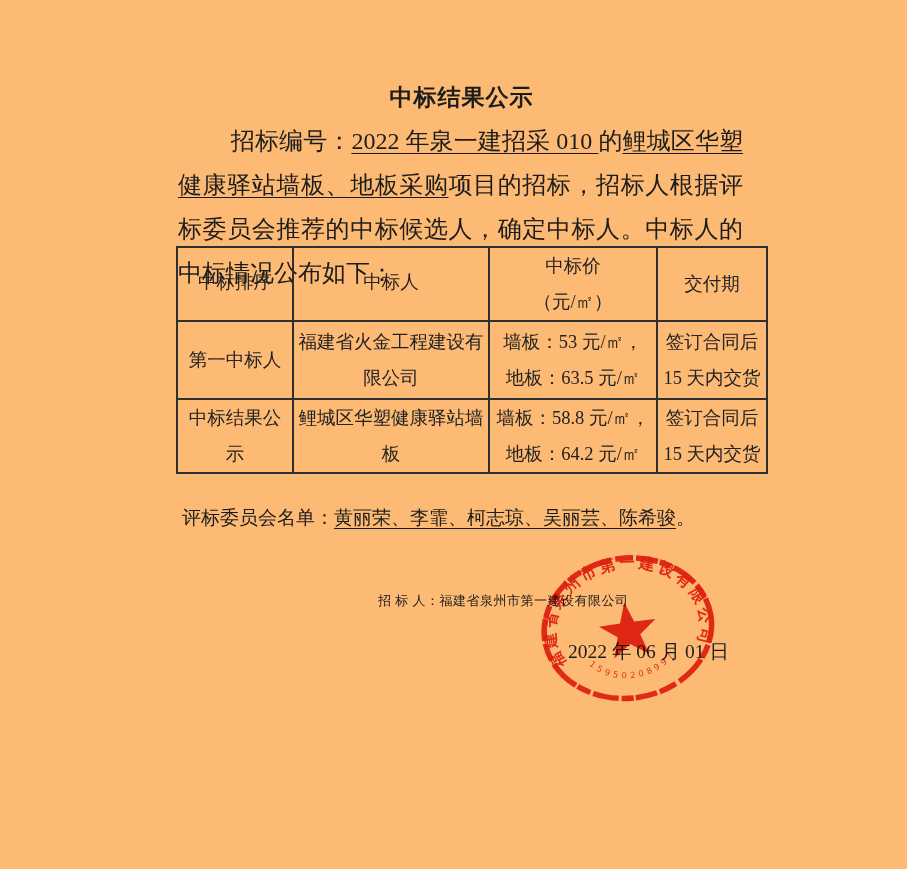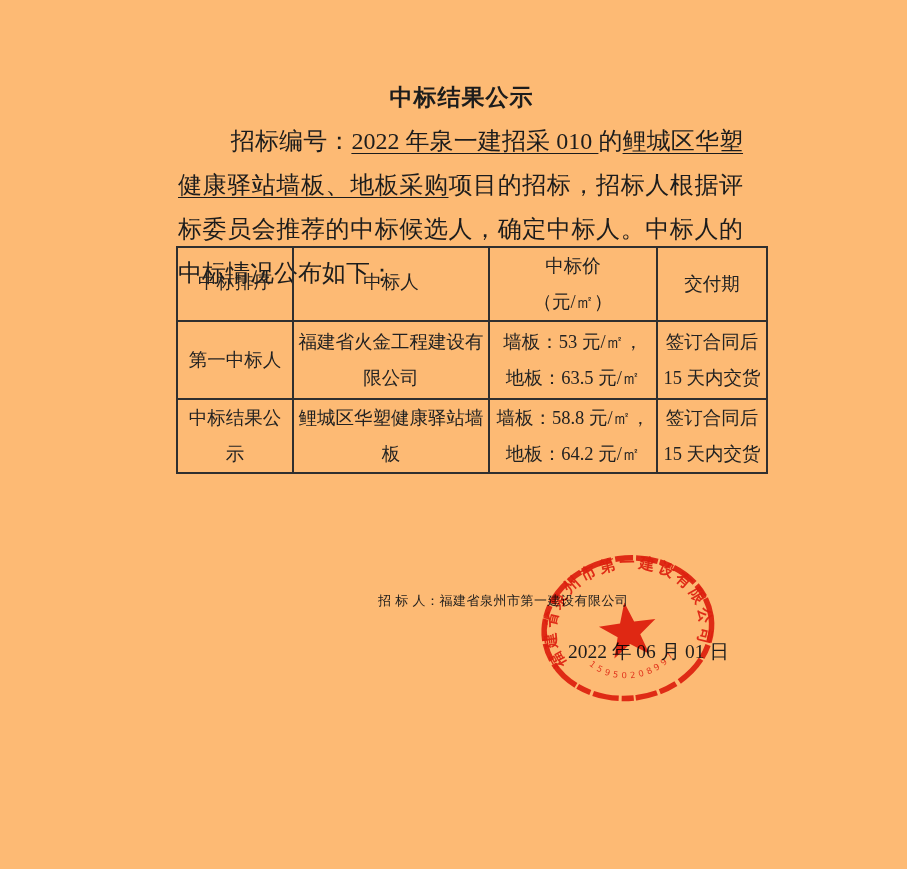--- a/index.html
+++ b/index.html
@@ -65,20 +65,21 @@
       <td>中标结果公示</td>
       <td>鲤城区华塑健康驿站墙板</td>
       <td>墙板：58.8 元/㎡，
 地板：64.2 元/㎡</td>
       <td>签订合同后
 15 天内交货</td>
     </tr>
   </tbody>
     </table>
 
+  <div class="committee"><span>评标委员会名单：</span><span class="u">黄丽荣、李霏、柯志琼、吴丽芸、陈希骏</span><span>。</span></div>
 
   <div class="bidder"><span>招 标 人：</span><span>福建省泉州市第一建设有限公司</span></div>
 
   <div class="dateline">2022 年 06 月 01 日</div>
 
   <svg class="seal" viewBox="0 0 220 220">
     <defs>
       <path id="sealTopArc" d="M 49,143 A 73,60 0 1 1 169,143" fill="none"></path>
       <path id="sealBottomArc" d="M 62,135 A 52,42 0 0 0 156,135" fill="none"></path>
     </defs>

